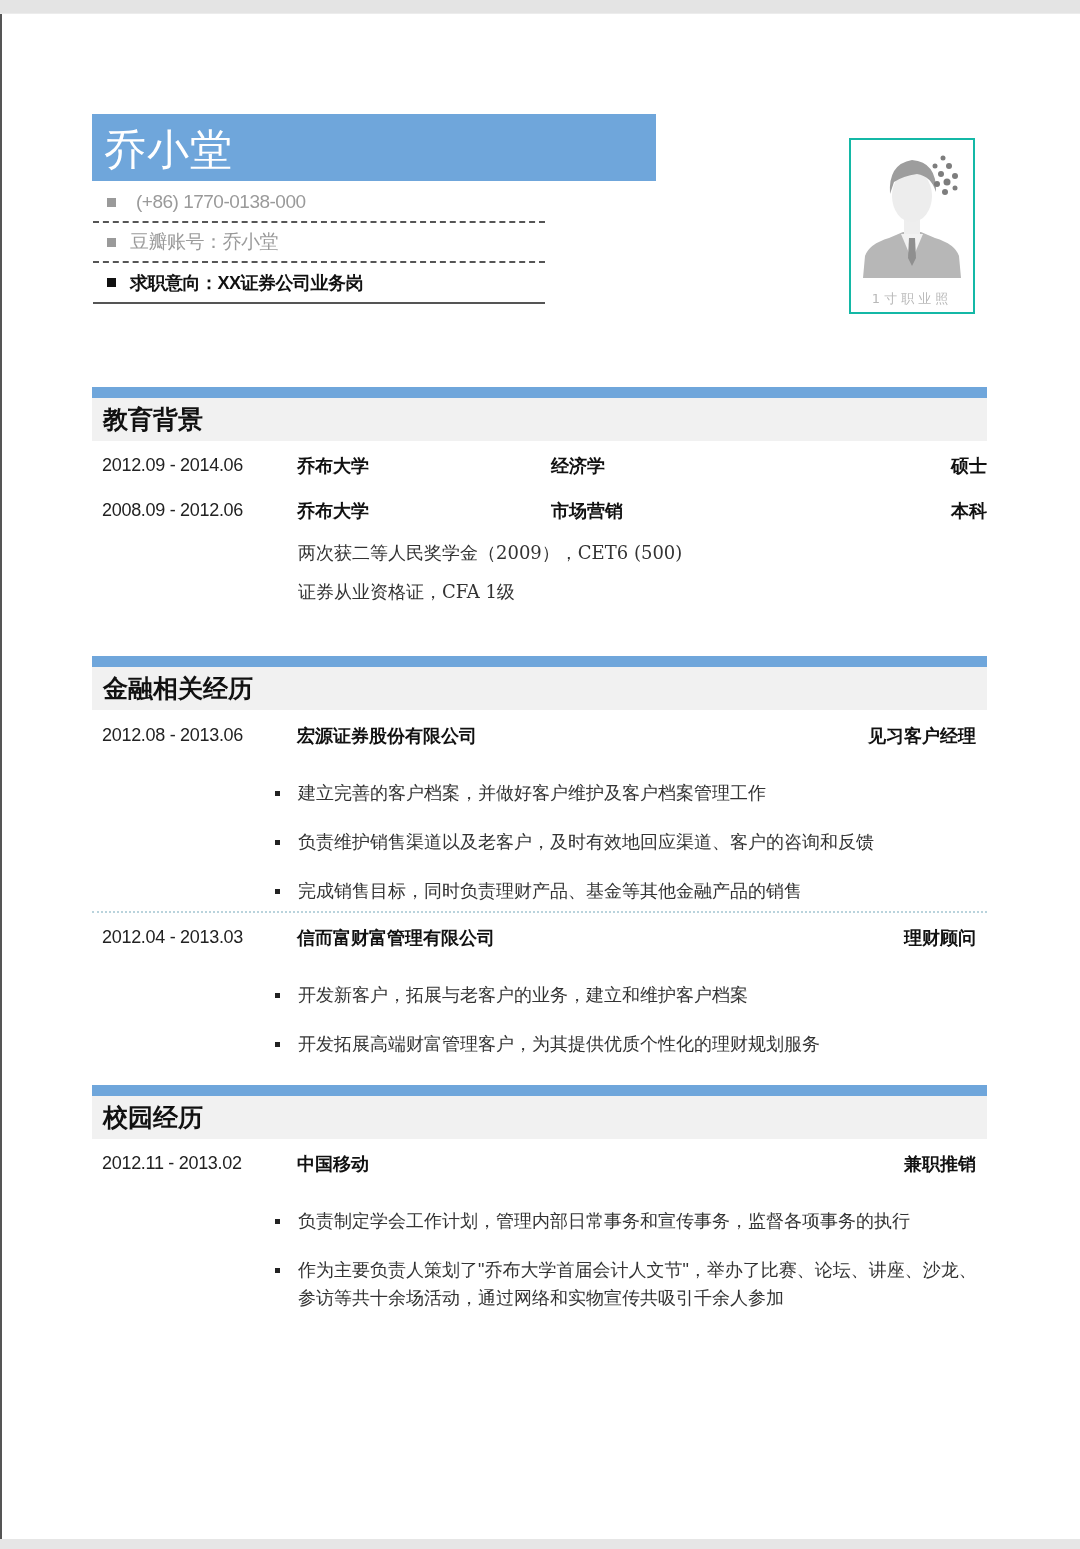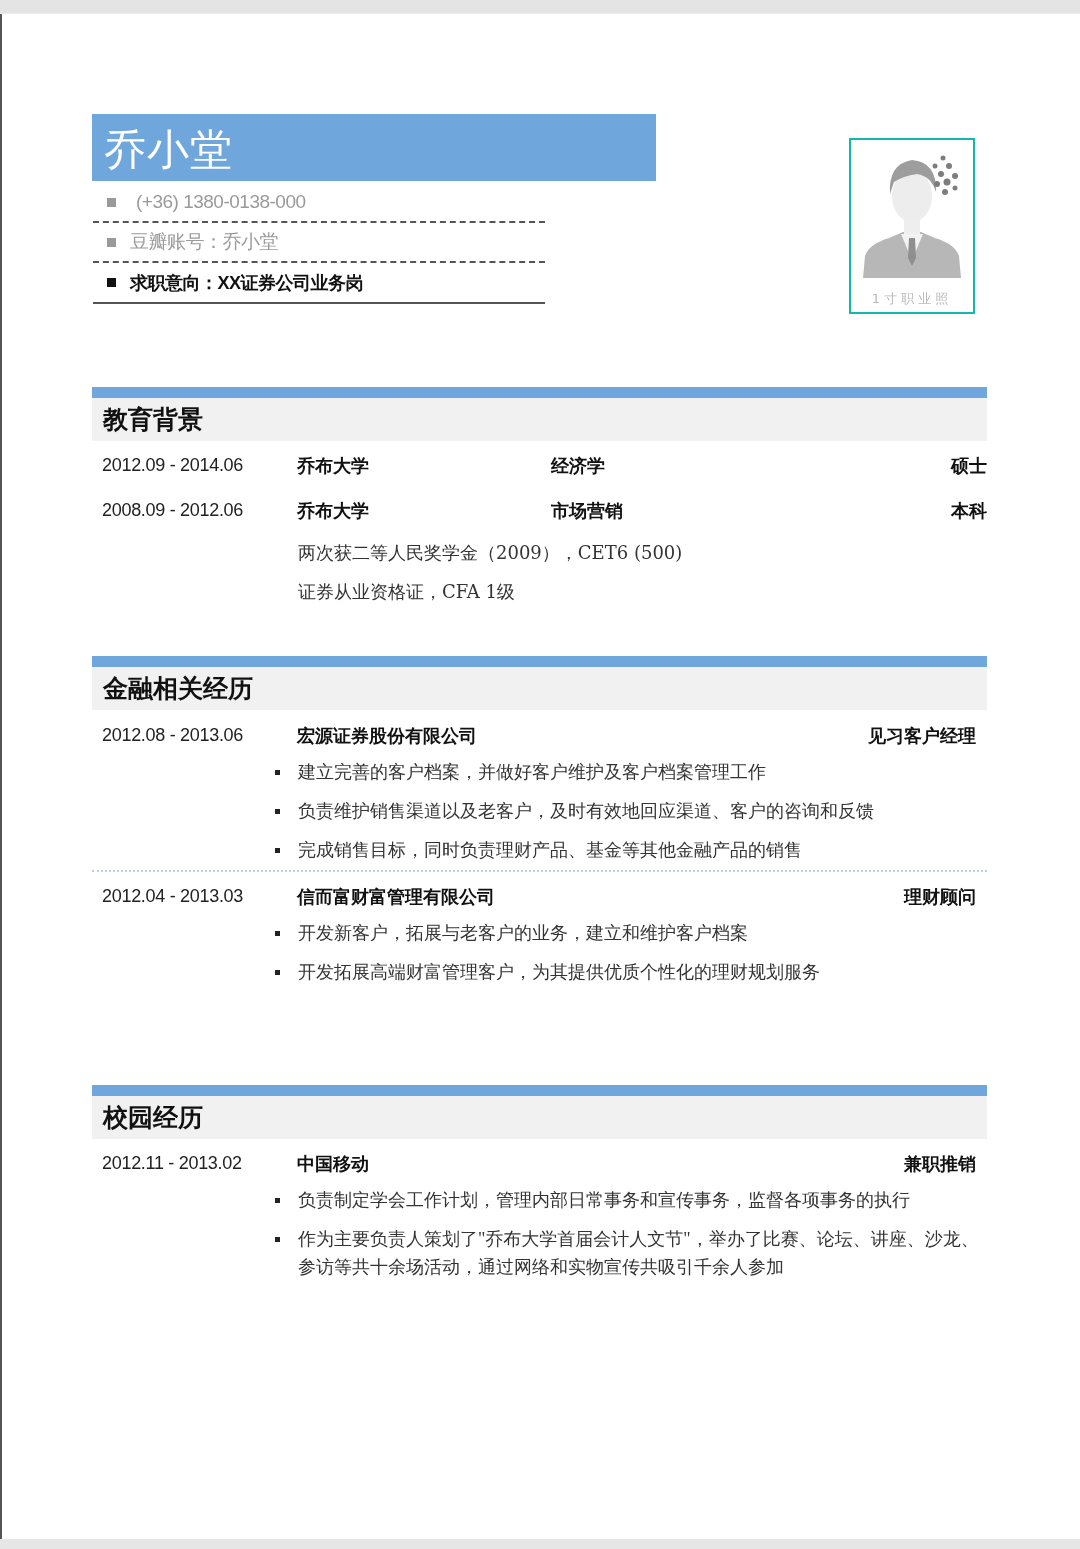--- a/index.html
+++ b/index.html
@@ -37,40 +37,40 @@
   .date { position: absolute; left: 10px; font-size: 18px; color: #222; font-family: "Liberation Sans", sans-serif; letter-spacing: -0.3px; }
   .school { position: absolute; left: 205px; font-size: 18px; font-weight: bold; color: #111; }
   .major { position: absolute; left: 459px; font-size: 18px; font-weight: bold; color: #111; }
   .degree { position: absolute; right: 0; font-size: 18px; font-weight: bold; color: #111; }
   .company { position: absolute; left: 205px; font-size: 18px; font-weight: bold; color: #111; }
   .role { position: absolute; right: 11px; font-size: 18px; font-weight: bold; color: #111; }
 
   .note { position: relative; height: 39px; padding-left: 206px; display: flex; align-items: center; font-size: 18px; color: #333; font-family: "DejaVu Serif", "Liberation Serif", serif; }
 
   .bullets { list-style: none; }
-  .bullets li { position: relative; padding-left: 206px; padding-right: 8px; font-size: 18px; line-height: 28px; color: #333; font-family: Liberation Serif, serif; margin-bottom: 11px; }
+  .bullets li { position: relative; padding-left: 206px; padding-right: 8px; font-size: 18px; line-height: 28px; color: #333; font-family: Liberation Sans, sans-serif; margin-bottom: 11px; margin-top: 21px; }
   .bullets li .dot { position: absolute; left: 183px; top: 12px; width: 5px; height: 5px; background: #222; }
 
   .dotted-sep { height: 2px; border-top: 2px dotted #b9d3dc; margin: 2px 0 0 0; }
 </style>
 </head>
 <body>
 
 <div class="top-strip"></div>
 <div class="left-edge"></div>
 <div class="bottom-strip"></div>
 
 <div class="name-banner">
   <div class="name">乔小堂</div>
 </div>
 
 <div class="contact-list">
   <div class="contact-row phone">
     <span class="sq"></span>
-    <span class="txt">(+36) 1380-0138-000</span>
+    <span class="txt">(+86) 1770-0138-000</span>
   </div>
   <div class="contact-row">
     <span class="sq"></span>
     <span class="txt">豆瓣账号：乔小堂</span>
   </div>
   <div class="contact-row objective">
     <span class="sq"></span>
     <span class="txt">求职意向：XX证券公司业务岗</span>
   </div>
 </div>

